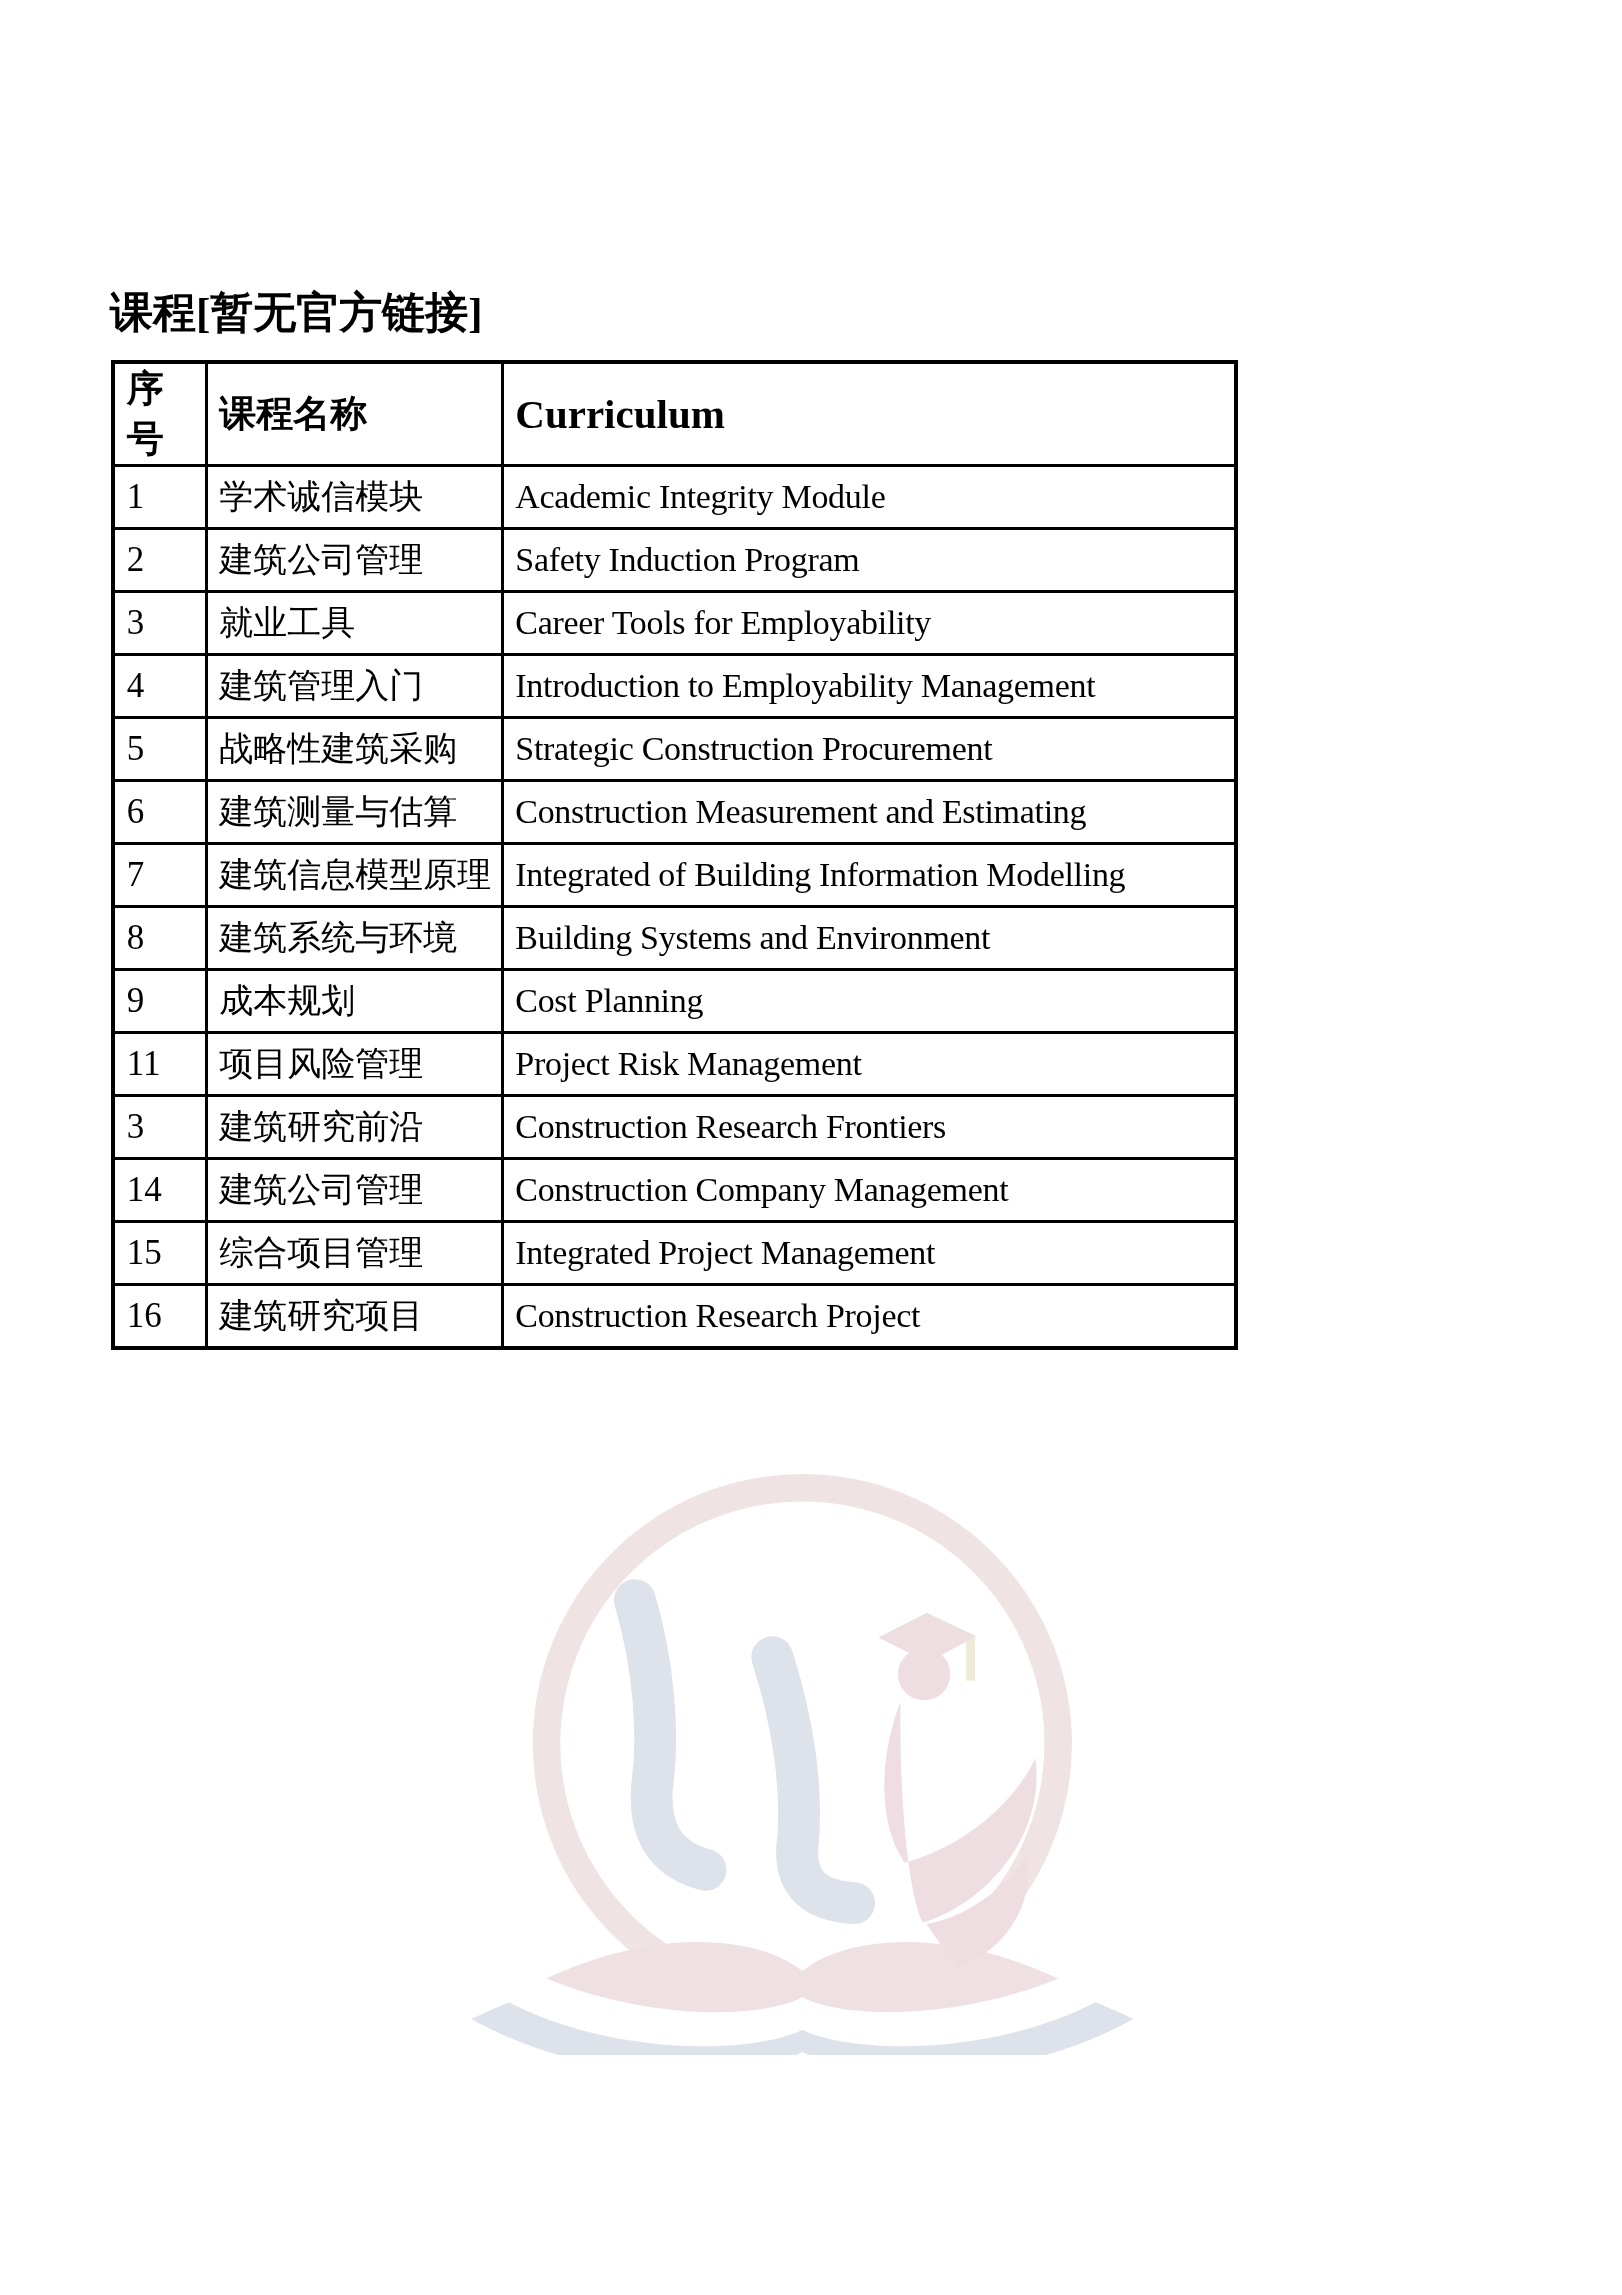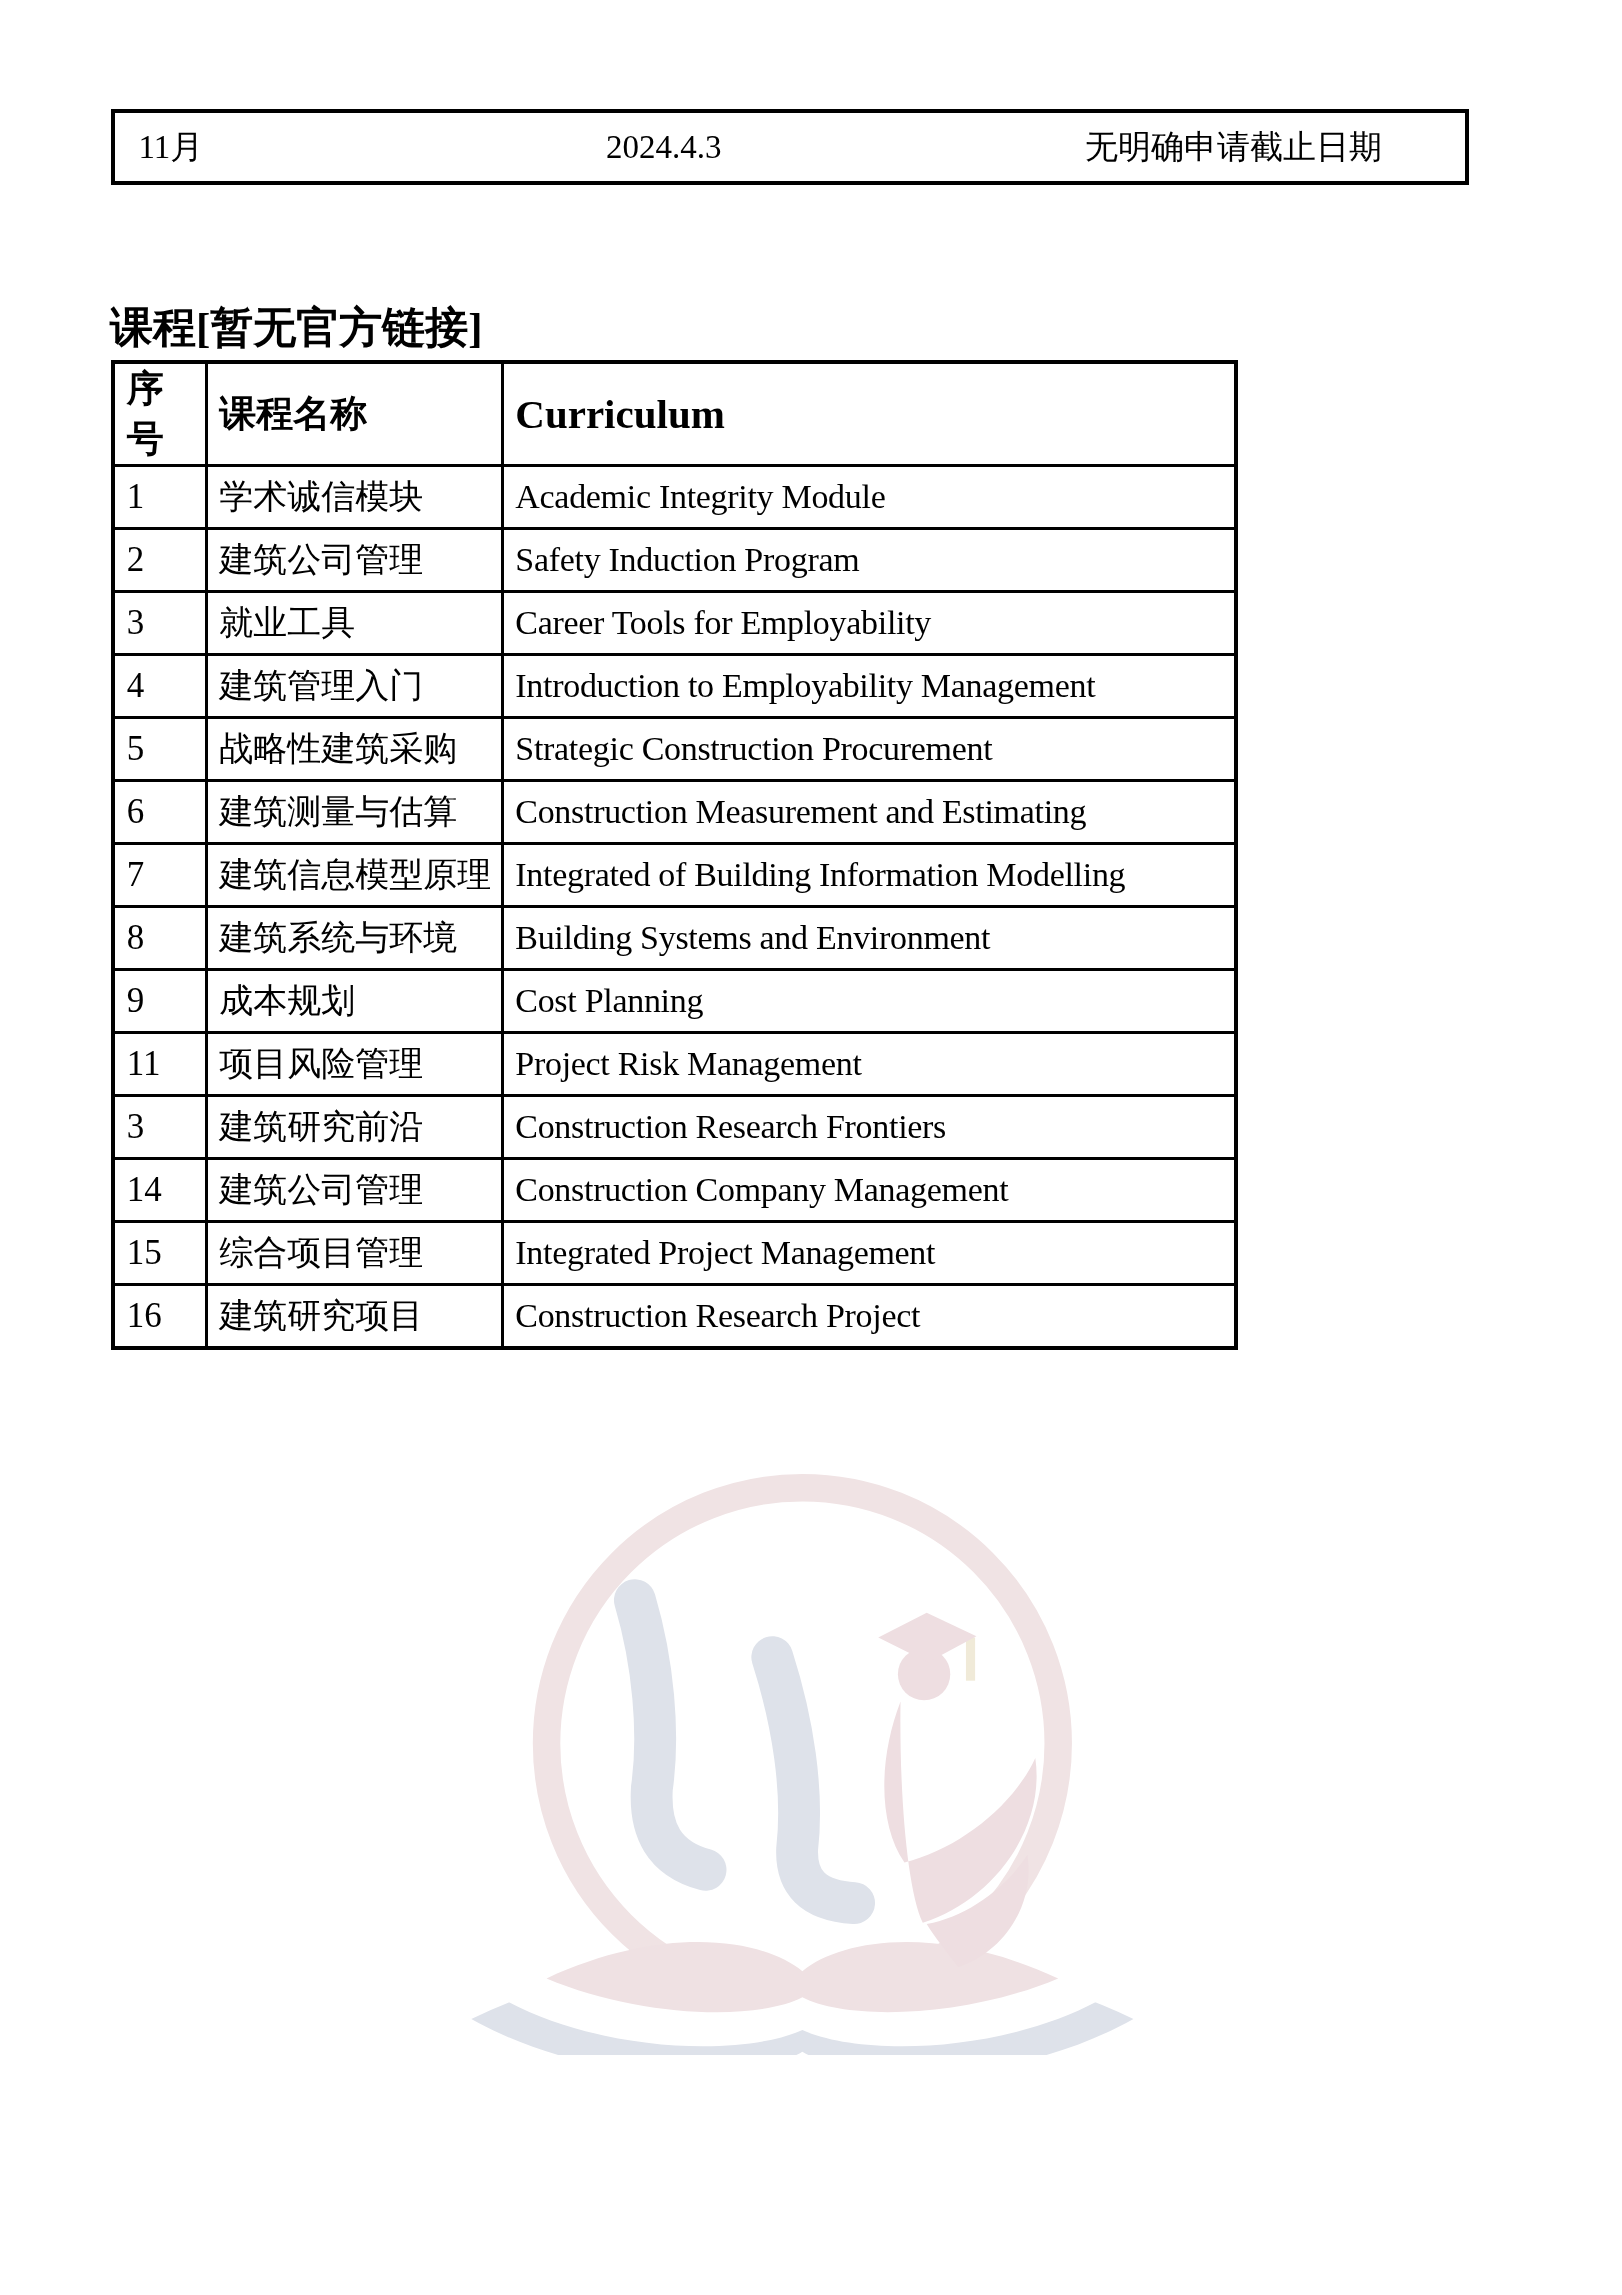--- a/index.html
+++ b/index.html
@@ -19,21 +19,21 @@
   .top-box span {
     position:absolute; top:50%; transform:translateY(-50%);
     font-size:33px; white-space:nowrap;
   }
   .tb-month    { left:23.6px; }
   .tb-date     { left:491px; }
   .tb-deadline { left:970px; }
 
   
   .heading {
-    position:absolute; left:110px; top:304px;
+    position:absolute; left:110px; top:289px;
     font-size:43px; font-weight:bold; line-height:1.1;
     font-family:"Liberation Serif","DejaVu Serif",serif;
     white-space:nowrap;
   }
 
   
   table.courses {
     position:absolute; left:111px; top:360px;
     width:1122px; table-layout:fixed;
     border-collapse:collapse;
@@ -80,25 +80,20 @@
 
     <g>
       <rect x="946" y="262" width="14" height="66" fill="#f0ead8"></rect>
       <circle cx="882" cy="318" r="40" fill="#eedee1"></circle>
       <path d="M812,262 L886,224 L962,260 L888,300 Z" fill="#eedee1"></path>
       <path d="M846,360 C812,448 812,548 852,606 C935,585 1018,520 1052,446 C1068,556 986,664 880,698 C856,648 844,500 846,360 Z" fill="#eedee1"></path>
       <path d="M886,700 C948,688 1006,646 1040,594 C1052,672 1002,744 934,766 C916,742 898,720 886,700 Z" fill="#eedee1"></path>
     </g>
   </svg>
 
-  <div class="top-box">
-    <span class="tb-month">11月</span>
-    <span class="tb-date">2024.4.3</span>
-    <span class="tb-deadline">无明确申请截止日期</span>
-  </div>
 
   <div class="heading">课程[暂无官方链接]</div>
 
   <table class="courses">
     <colgroup>
       <col style="width:93px">
       <col style="width:296px">
       <col style="width:734px">
     </colgroup>
     <thead>

